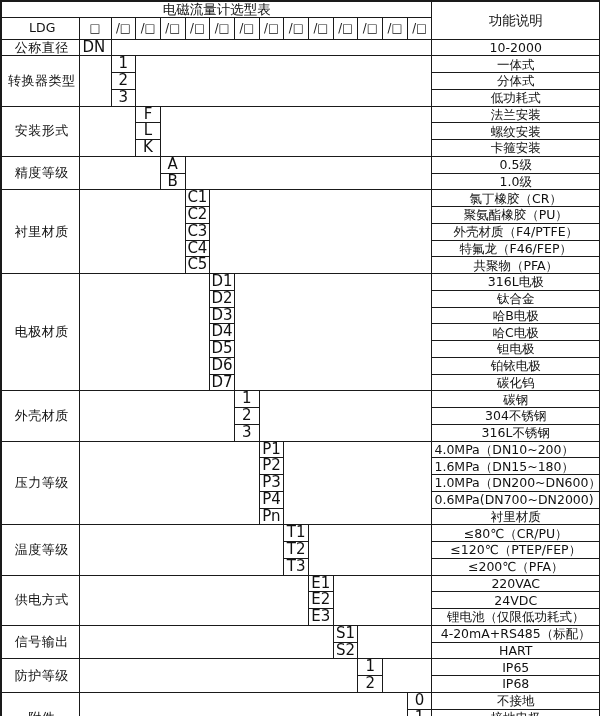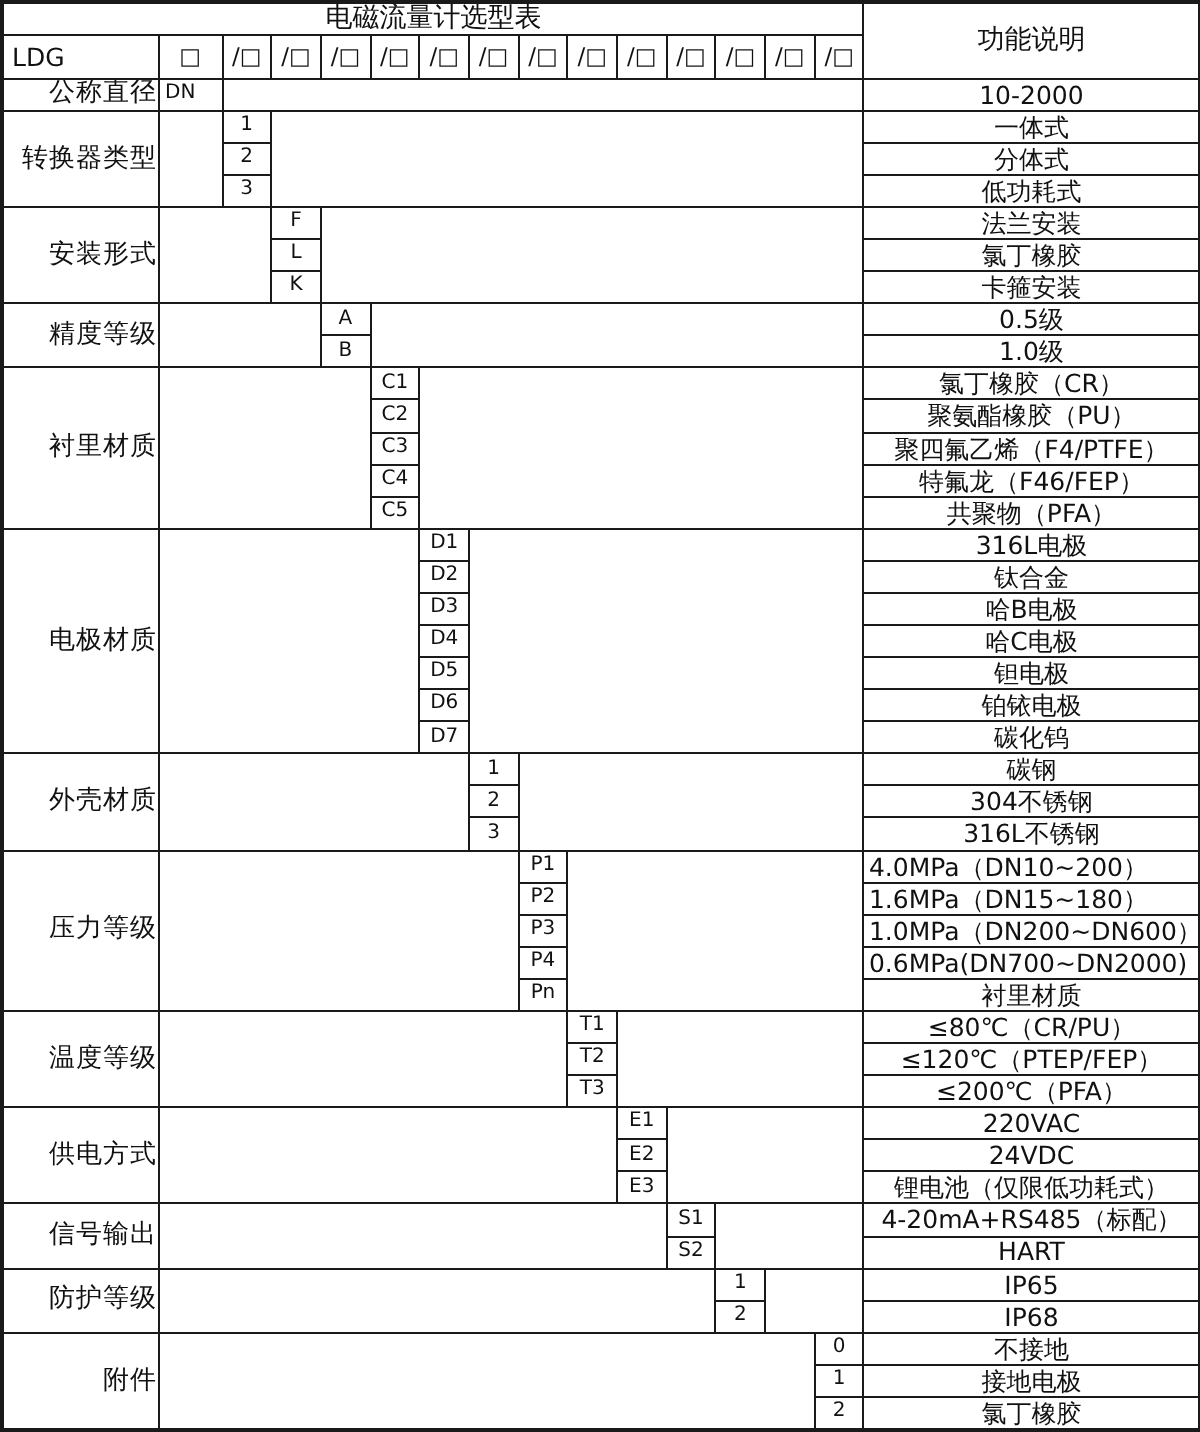--- a/index.html
+++ b/index.html
@@ -17,24 +17,24 @@
     padding:0;
     text-align:center;
     vertical-align:middle;
     font-size:12px;
     line-height:1.05;
     white-space:nowrap;
     overflow:hidden;
   }
   #sel-table td.title-cell{font-size:13.5px;margin-top:37px;}
   #sel-table td.right-title{font-size:13.5px;}
-  #sel-table td.model-cell{text-align:left;padding-left:4px;font-size:12.5px;}
-  #sel-table td.cat-cell{font-size:13px;text-align:right;padding-left:3px;letter-spacing:0.5px;}
+  #sel-table td.model-cell{text-align:center;padding-left:4px;font-size:12.5px;}
+  #sel-table td.cat-cell{font-size:13px;text-align:center;padding-left:3px;letter-spacing:0.5px;}
   #sel-table td.sub-cell{text-align:left;padding-left:3px;}
-  #sel-table td.code-cell{font-size:10px;}
+  #sel-table td.code-cell{font-size:15px;}
   #sel-table td.box-cell{font-size:11.5px;}
   #sel-table td.desc-cell{font-size:12.5px;margin-top:40px;}
   #sel-table td.desc-left{text-align:left;padding-left:2px;}
   #sel-table td.empty-cell{border-top:1px solid #1a1a1a;border-bottom:1px solid #1a1a1a;}
 </style>
 </head>
 <body>
 
 <div id="wrap">
   <table id="sel-table">
@@ -101,21 +101,21 @@
         </tr>
         <tr style="height: 16px;">
           <td class="cat-cell" rowspan="3">安装形式</td>
           <td class="empty-cell" colspan="2" rowspan="3"></td>
           <td class="code-cell">F</td>
           <td class="empty-cell" colspan="11" rowspan="3"></td>
           <td class="desc-cell">法兰安装</td>
         </tr>
         <tr style="height: 16px;">
           <td class="code-cell">L</td>
-          <td class="desc-cell">氯丁橡胶</td>
+          <td class="desc-cell">螺纹安装</td>
         </tr>
         <tr style="height: 16px;">
           <td class="code-cell">K</td>
           <td class="desc-cell">卡箍安装</td>
         </tr>
         <tr style="height: 16px;">
           <td class="cat-cell" rowspan="2">精度等级</td>
           <td class="empty-cell" colspan="3" rowspan="2"></td>
           <td class="code-cell">A</td>
           <td class="empty-cell" colspan="10" rowspan="2"></td>
@@ -131,21 +131,21 @@
           <td class="code-cell">C1</td>
           <td class="empty-cell" colspan="9" rowspan="5"></td>
           <td class="desc-cell">氯丁橡胶（CR）</td>
         </tr>
         <tr style="height: 16px;">
           <td class="code-cell">C2</td>
           <td class="desc-cell">聚氨酯橡胶（PU）</td>
         </tr>
         <tr style="height: 16px;">
           <td class="code-cell">C3</td>
-          <td class="desc-cell">聚四氟乙烯（F4/PTFE）</td>
+          <td class="desc-cell">外壳材质（F4/PTFE）</td>
         </tr>
         <tr style="height: 16px;">
           <td class="code-cell">C4</td>
           <td class="desc-cell">特氟龙（F46/FEP）</td>
         </tr>
         <tr style="height: 16px;">
           <td class="code-cell">C5</td>
           <td class="desc-cell">共聚物（PFA）</td>
         </tr>
         <tr style="height: 16px;">

